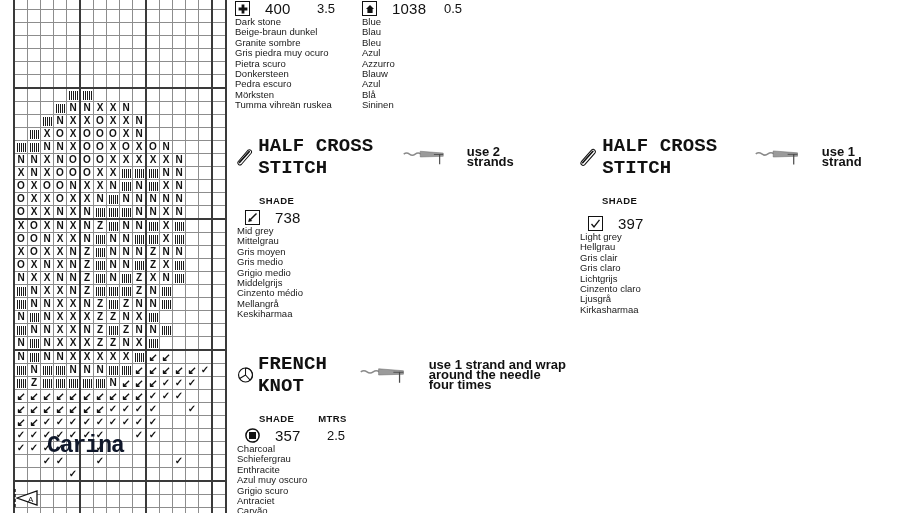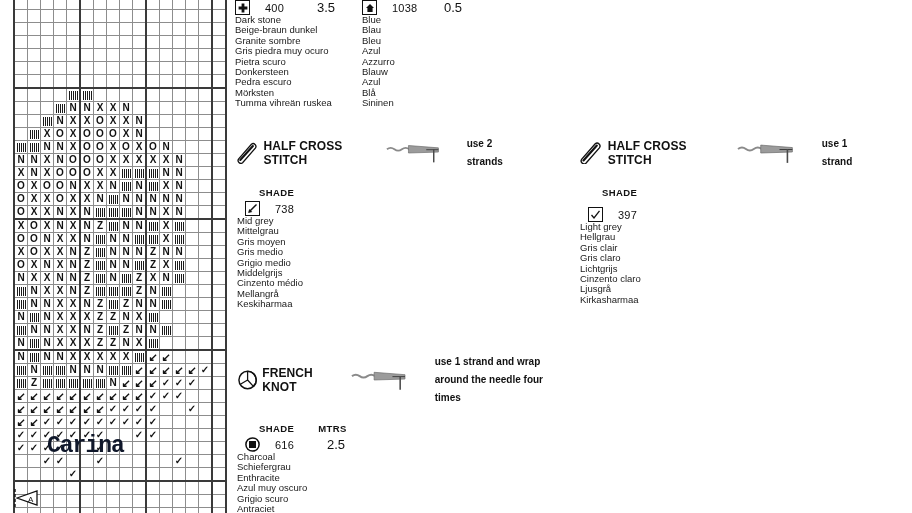--- a/index.html
+++ b/index.html
@@ -63,46 +63,46 @@
   
   #legend-panel{position:absolute;left:232px;top:0;right:0;bottom:0;}
 
   .swatch-box{
     width:15px;height:15px;border:1.5px solid #111;
     display:inline-flex;align-items:center;justify-content:center;
     box-sizing:border-box;background:#fff;vertical-align:middle;
   }
   .shade-row{display:flex;align-items:center;}
   .shade-num{
-    font-size:11px;font-weight:400;margin-left:15px;min-width:38px;
+    font-size:15px;font-weight:400;margin-left:15px;min-width:38px;
     letter-spacing:.2px;
   }
   .mtrs-num{font-size:13px;margin-left:14px;}
 
   .lang-list{
     font-size:9.5px;line-height:10.4px;
     font-family:"Liberation Sans", sans-serif;
     color:#1a1a1a;
   }
   .lang-list div{white-space:nowrap;}
 
   
   #top-block{position:absolute;left:0;top:0;width:360px;}
   #top-block .col{position:absolute;top:0;}
   #col-400{left:3px;}
   #col-1038{left:130px;}
 
   
   .stitch-head{display:flex;align-items:center;gap:4px;}
   .stitch-title{
-    font-size:12px;font-weight:bold;letter-spacing:.1px;
-    font-family:Liberation Sans, sans-serif;
+    font-size:19px;font-weight:bold;letter-spacing:.1px;
+    font-family:Liberation Mono, monospace;
   }
   .needle-note{
-    font-size:10px;font-weight:bold;line-height:18px;margin-left:4px;
+    font-size:13px;font-weight:bold;line-height:10px;margin-left:4px;
     font-family:"Liberation Sans", sans-serif;
   }
   .shade-hdr{
     font-size:9.5px;font-weight:bold;letter-spacing:.4px;
     font-family:"Liberation Sans", sans-serif;
   }
 
   #hcs-left{position:absolute;left:5px;top:135px;width:290px;}
   #hcs-right{position:absolute;left:348px;top:135px;width:300px;}
   #french-knot{position:absolute;left:5px;top:353px;width:330px;}
@@ -1651,21 +1651,21 @@
           <span class="shade-hdr">SHADE</span>
           <span class="shade-hdr">MTRS</span>
         </div>
         <div class="shade-row" style="margin-top:3px">
           <span style="display:inline-flex;align-items:center;justify-content:center;width:15px;height:15px;">
             <svg width="15" height="15" viewBox="0 0 15 15">
               <circle cx="7.5" cy="7.5" r="6.6" fill="none" stroke="#111" stroke-width="1.5"></circle>
               <rect x="4" y="4" width="7" height="7" fill="#111"></rect>
             </svg>
           </span>
-          <span class="shade-num">616</span>
+          <span class="shade-num">357</span>
           <span class="mtrs-num">2.5</span>
         </div>
         <div class="lang-list" style="margin-left:-8px">
             <div>Charcoal</div>
             <div>Schiefergrau</div>
             <div>Enthracite</div>
             <div>Azul muy oscuro</div>
             <div>Grigio scuro</div>
             <div>Antraciet</div>
             <div>Carvão</div>

